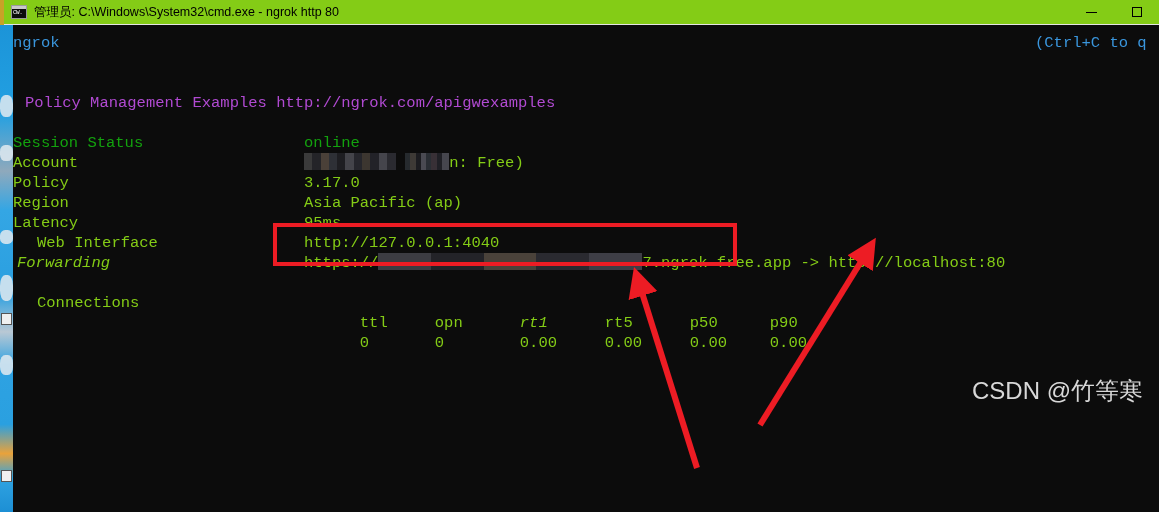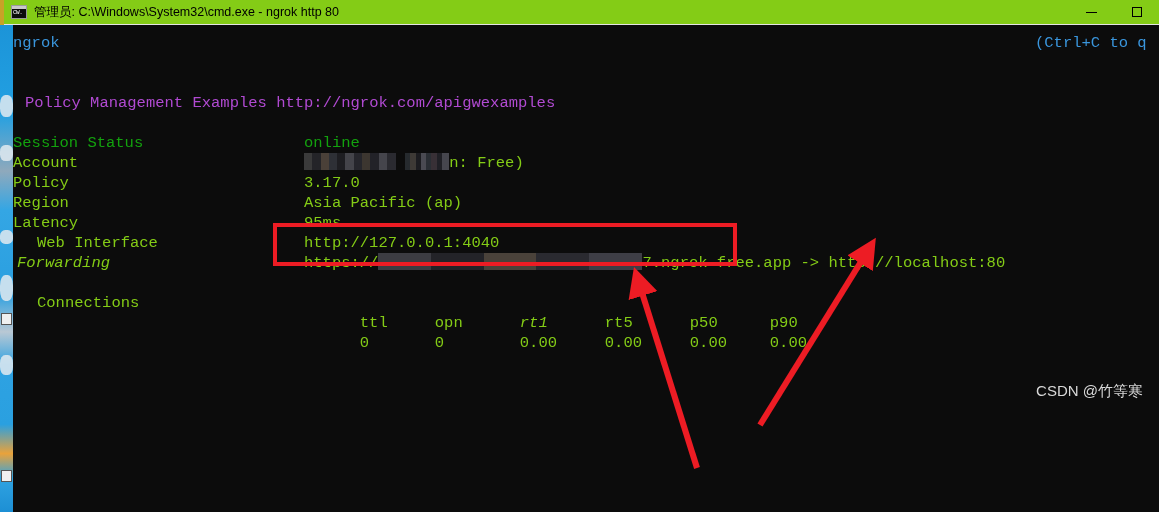--- a/index.html
+++ b/index.html
@@ -219,21 +219,21 @@
     width: 1159px;
     height: 512px;
   }
 
   
   .watermark {
     position: absolute;
     right: 16px;
     bottom: 10px;
     font-family: "Liberation Sans", sans-serif;
-    font-size: 15px;
+    font-size: 24px;
     color: #d8d8d8;
     white-space: nowrap;
   }
 </style>
 </head>
 <body>
 
 <div id="screen">
 
   <div class="desktop-strip">

